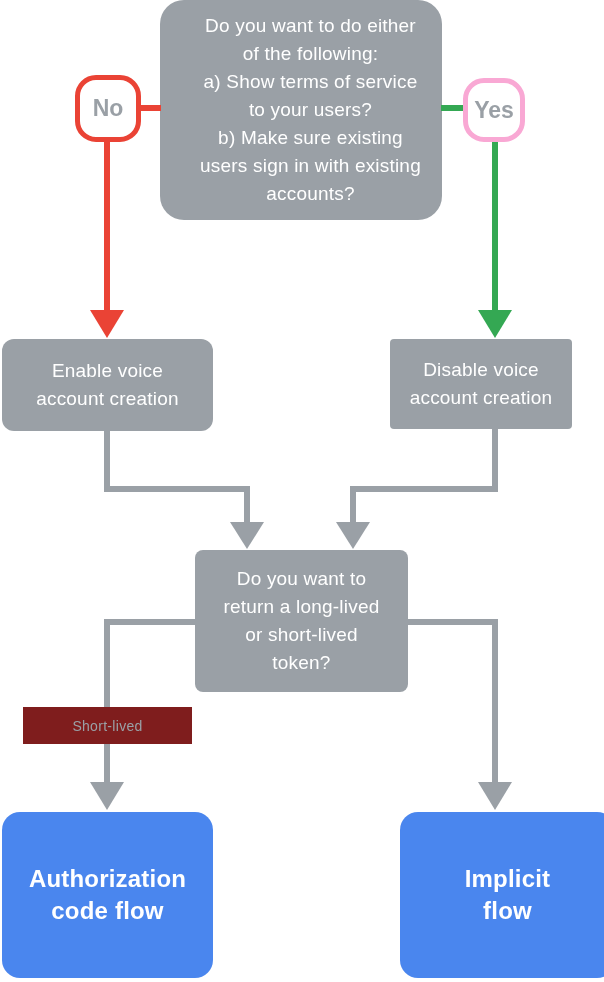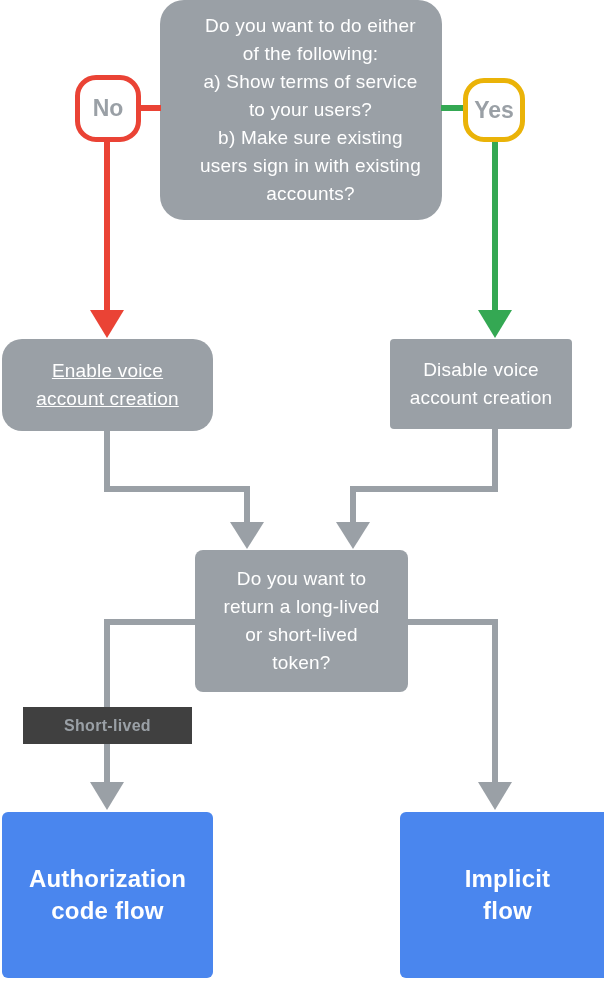--- a/index.html
+++ b/index.html
@@ -23,39 +23,39 @@
     display: flex;
     align-items: center;
     justify-content: center;
     text-align: center;
     white-space: pre-line;
     font-size: 19px;
     line-height: 28px;
     letter-spacing: .2px;
   }
   .node-q1   { left: 160px; top: 0px;   width: 282px; height: 220px; padding-left: 19px; }
-  .node-en   { left: 2px;   top: 339px; width: 211px; height: 92px;  border-radius: 20px; text-decoration: underline; }
+  .node-en   { left: 2px;   top: 339px; width: 211px; height: 92px;  border-radius: 12px; }
   .node-dis  { left: 390px; top: 339px; width: 182px; height: 90px;  border-radius: 4px; }
   .node-q2   { left: 195px; top: 550px; width: 213px; height: 142px; border-radius: 8px; }
 
   
   .badge {
     position: absolute;
     background: #ffffff;
     border-radius: 21px;
     display: flex;
     align-items: center;
     justify-content: center;
     color: #9aa0a6;
     font-size: 23px;
     font-weight: bold;
     z-index: 3;
   }
   .badge-no  { left: 75px;  top: 75px; width: 66px; height: 67px; border: 5px solid #ea4335; }
-  .badge-yes { left: 463px; top: 78px; width: 62px; height: 64px; border: 5px solid #eab308; }
+  .badge-yes { left: 463px; top: 78px; width: 62px; height: 64px; border: 5px solid #f9a8d4; }
 
   
   .line { position: absolute; z-index: 1; }
   .red   { background: #ea4335; }
   .green { background: #34a853; }
   .gray  { background: #9aa0a6; }
 
   .l-no-h    { left: 139px; top: 105px; width: 22px;  height: 6px; }
   .l-no-v    { left: 104px; top: 140px; width: 6px;   height: 172px; }
   .l-yes-h   { left: 441px; top: 105px; width: 23px;  height: 6px; }
@@ -85,39 +85,39 @@
   .a-red   { left: 90px;  top: 310px; border-top: 28px solid #ea4335; }
   .a-green { left: 478px; top: 310px; border-top: 28px solid #34a853; }
   .a-mid-l { left: 230px; top: 522px; border-top: 27px solid #9aa0a6; }
   .a-mid-r { left: 336px; top: 522px; border-top: 27px solid #9aa0a6; }
   .a-sh    { left: 90px;  top: 782px; border-top: 28px solid #9aa0a6; }
   .a-lo    { left: 478px; top: 782px; border-top: 28px solid #9aa0a6; }
 
   
   .branch-label {
     position: absolute;
-    background: #404040;
+    background: #7f1d1d;
     color: #9aa0a6;
-    font-size: 16px;
-    font-weight: bold;
+    font-size: 14px;
+    font-weight: normal;
     letter-spacing: .3px;
     display: flex;
     align-items: center;
     justify-content: center;
     z-index: 4;
   }
   .bl-short { left: 23px;  top: 707px; width: 169px; height: 37px; }
   .bl-long  { left: 412px; top: 707px; width: 168px; height: 37px; }
 
   
   .result {
     position: absolute;
     background: #4a86ee;
     color: #ffffff;
-    border-radius: 6px;
+    border-radius: 18px;
     display: flex;
     align-items: center;
     justify-content: center;
     text-align: center;
     white-space: pre-line;
     font-size: 24px;
     font-weight: bold;
     line-height: 32px;
     letter-spacing: .2px;
     z-index: 2;

